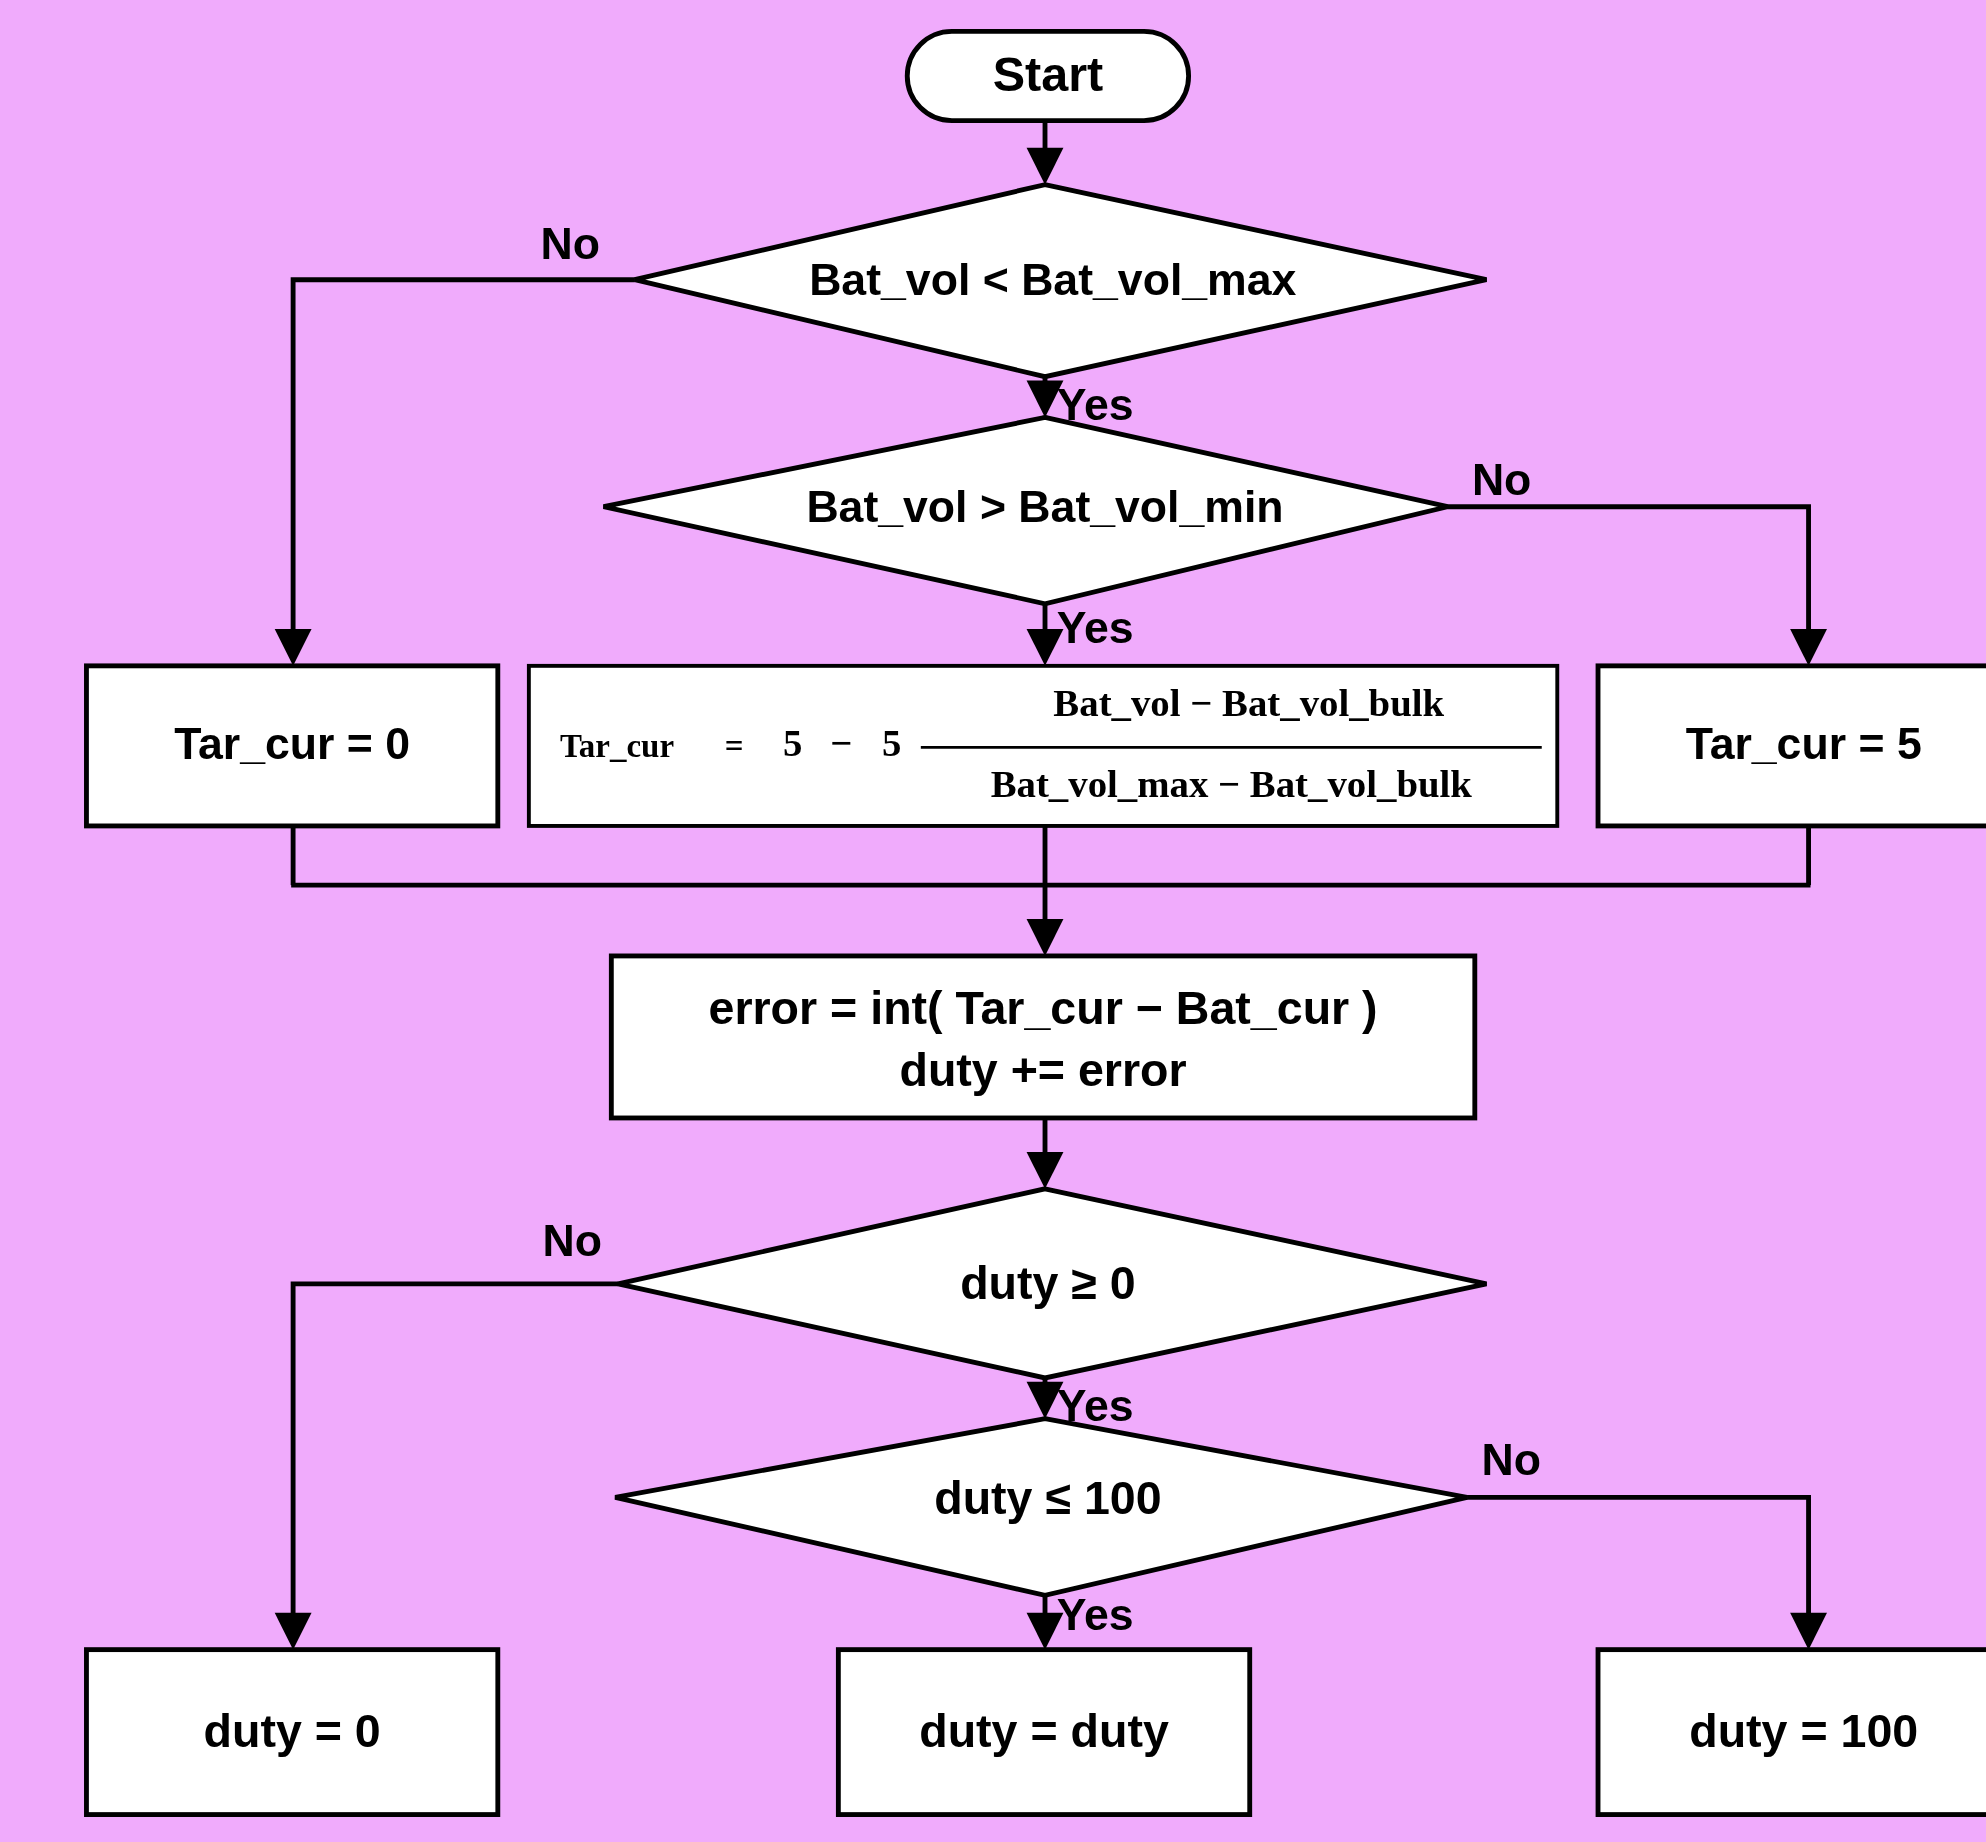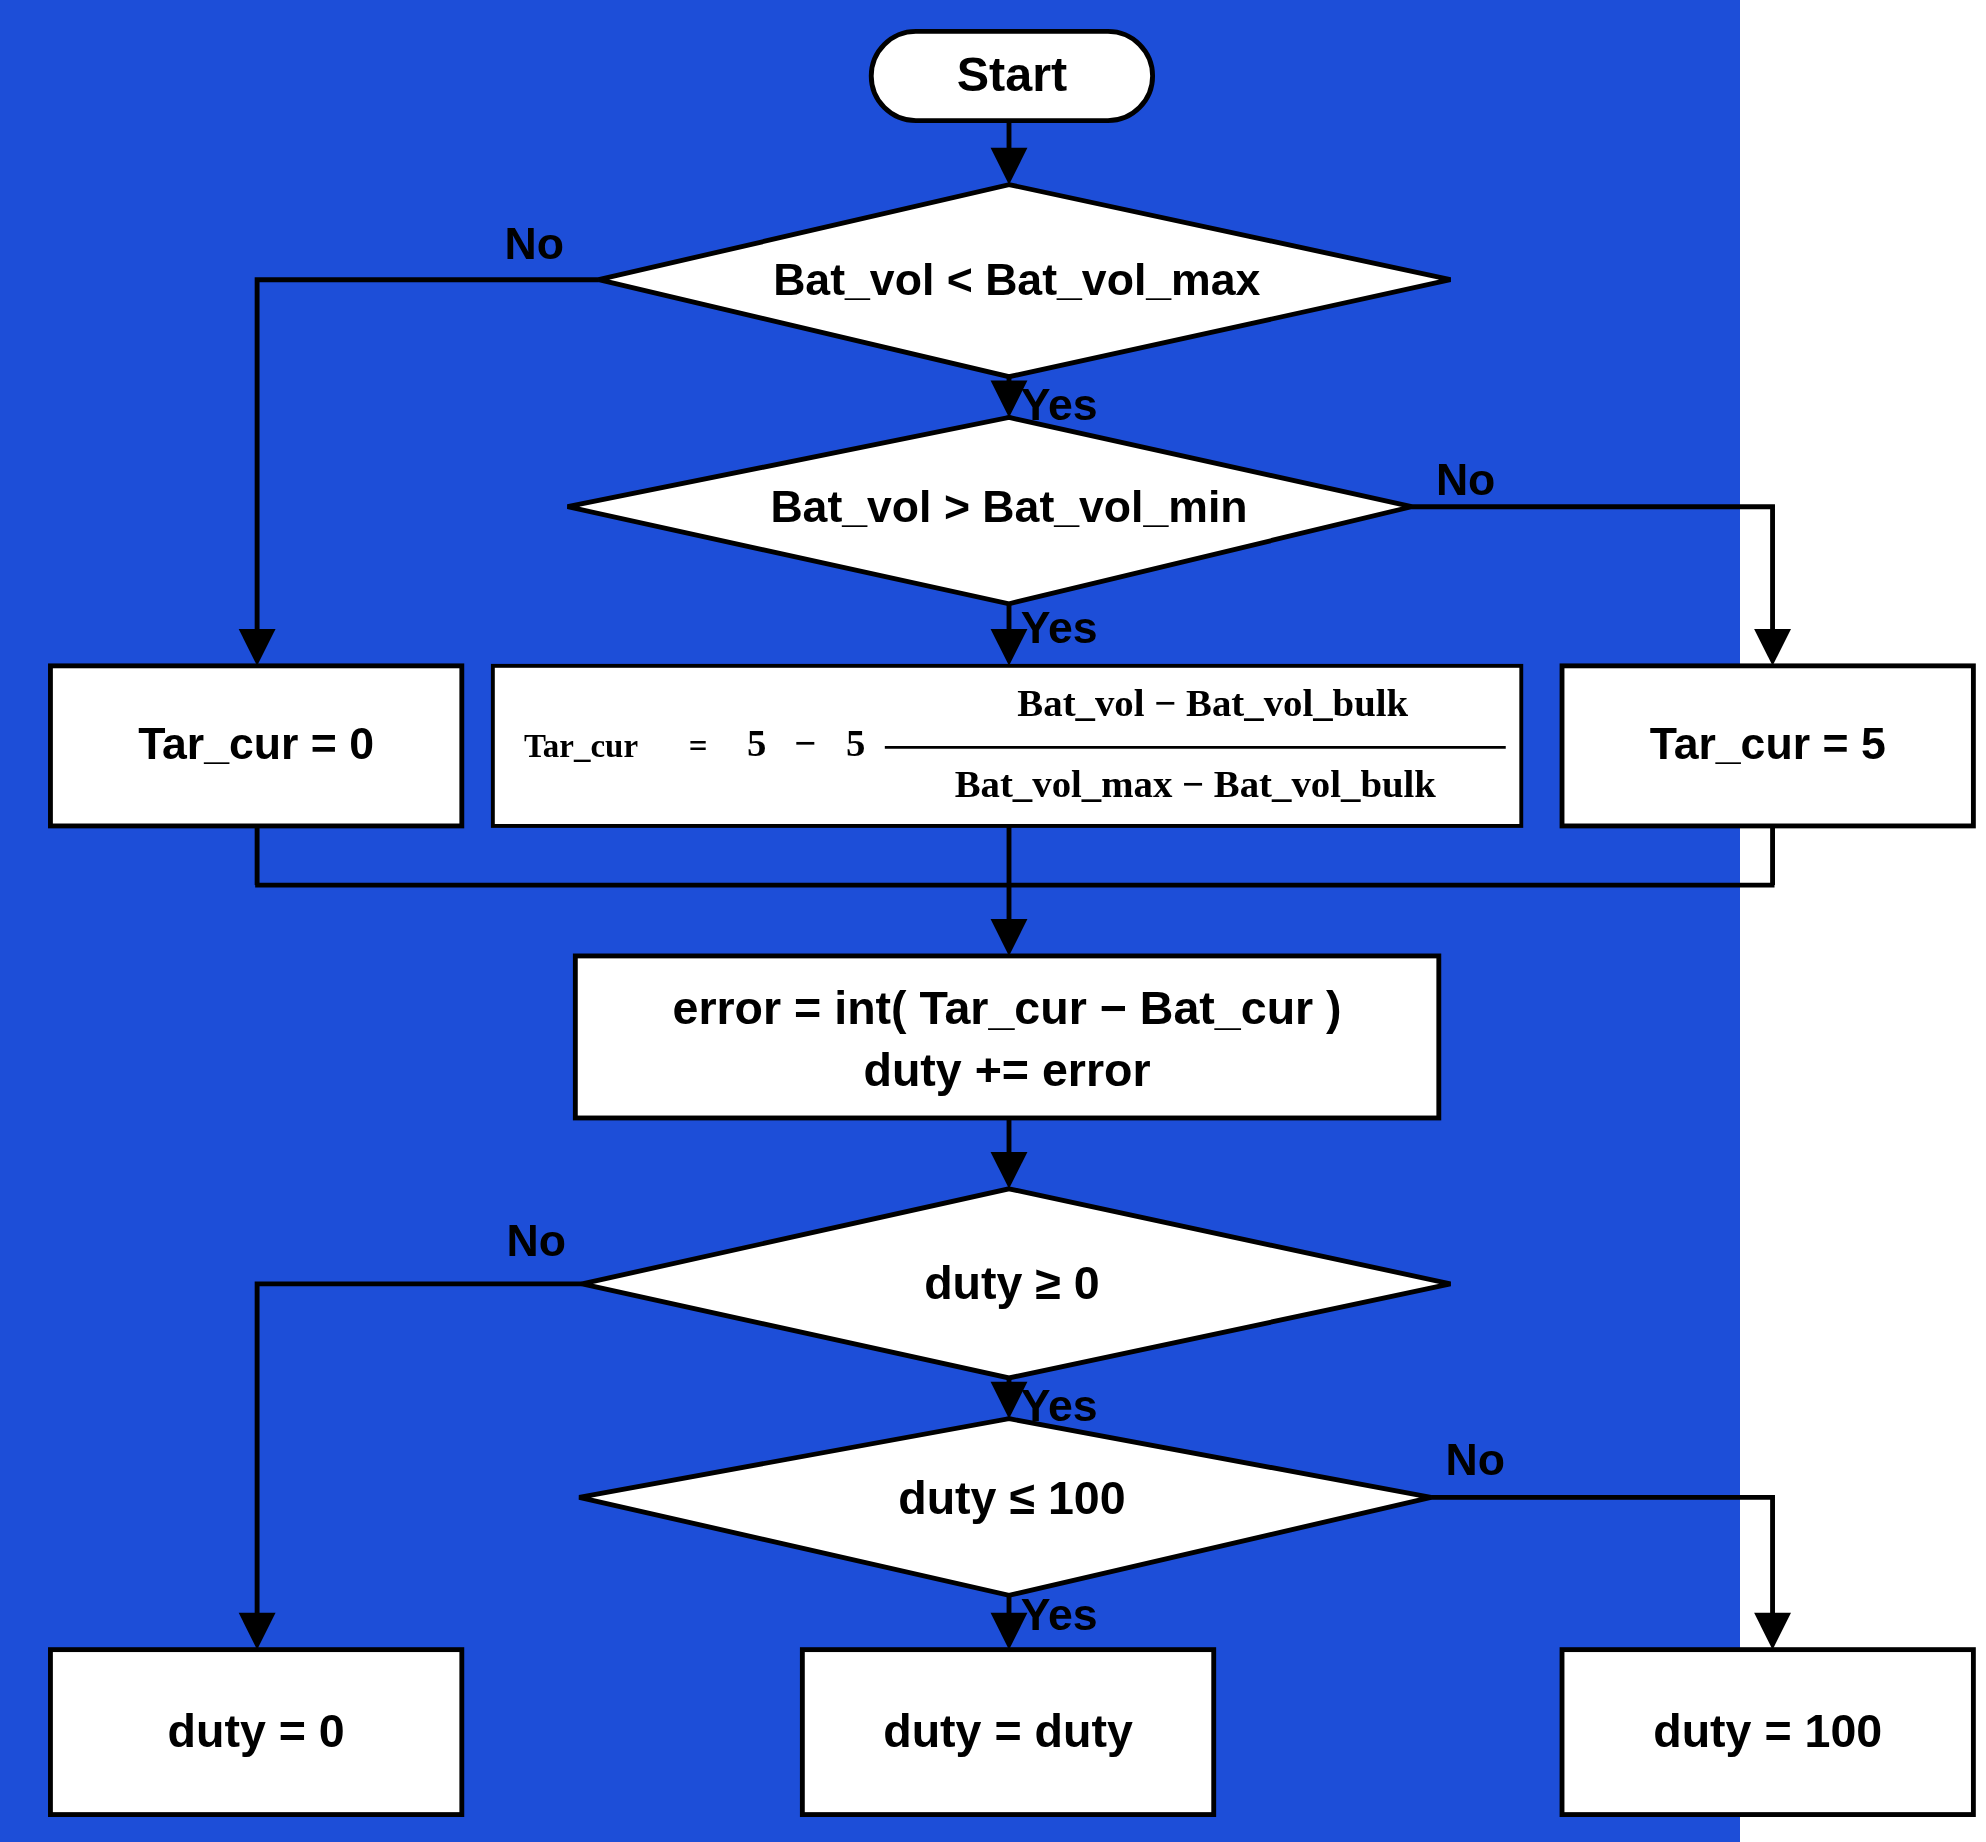--- a/index.html
+++ b/index.html
@@ -8,23 +8,24 @@
     background: #ffffff;
   }
   body {
     width: 1986px;
     height: 1843px;
     font-family: "Liberation Sans", sans-serif;
     overflow: hidden;
   }
   #flow-root {
     position: relative;
-    width: 1740px;
+    width: 1951px;
     height: 1843px;
-    background: #1d4ed8;
+    background: #f0abfc;
+    padding-left: 36px;
   }
   svg.flow-canvas {
     display: block;
     width: 1986px;
     height: 1843px;
   }
   .shape-stroke {
     fill: #ffffff;
     stroke: #000000;
     stroke-width: 5;

